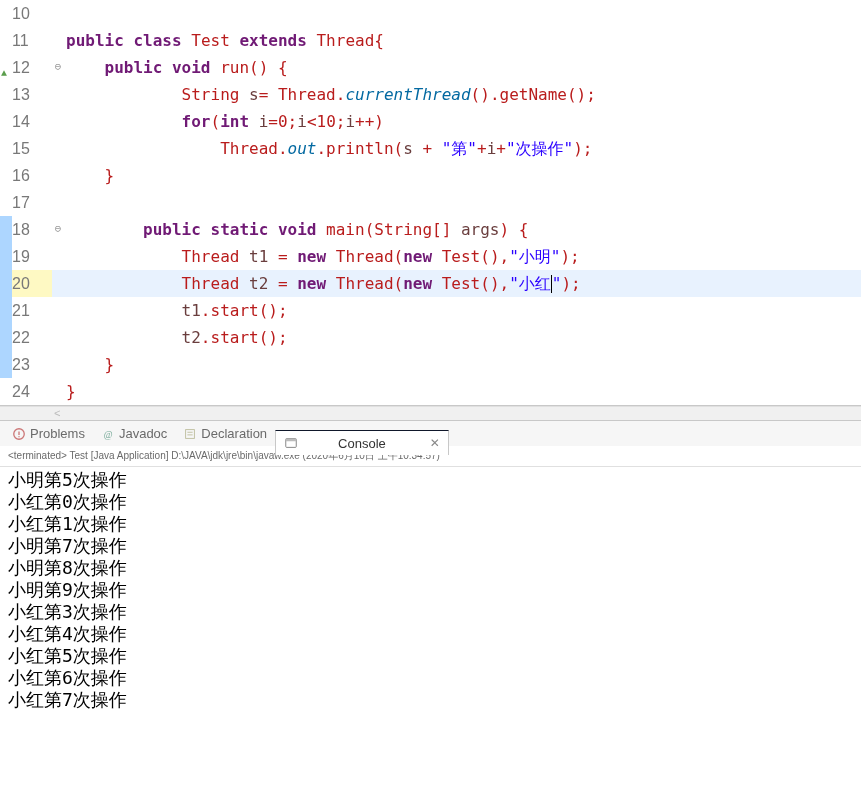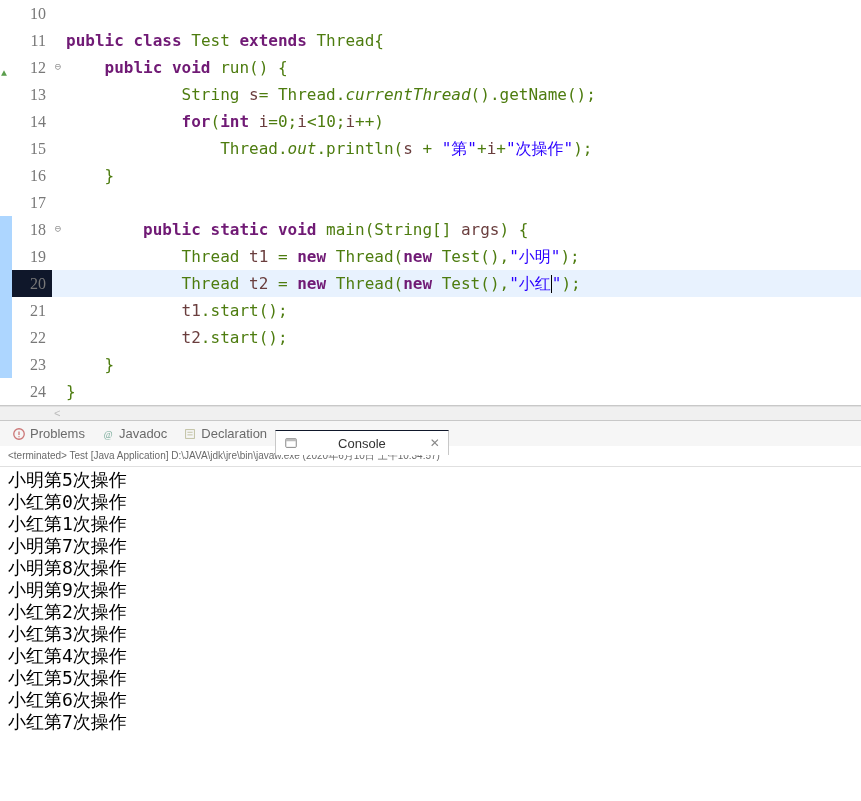--- a/index.html
+++ b/index.html
@@ -22,43 +22,43 @@
   .gutter-ann {
     width: 12px;
     text-align: center;
     color: #aaa;
     font-size: 14px;
     background: #fff;
     position: relative;
   }
   .gutter-ln {
     width: 40px;
-    text-align: right;
+    text-align: left;
     padding-right: 6px;
     color: #787878;
     background: #ffffff;
-    font-family: Liberation Serif, serif;
+    font-family: Liberation Sans, sans-serif;
   }
   .gutter-fold {
     width: 12px;
     text-align: center;
     color: #9a9a9a;
     font-size: 11px;
     background: #fff;
   }
   .code {
     flex: 1;
     white-space: pre;
     padding-left: 2px;
     font-family: Consolas, monospace;
   }
   .kw { color: #701a75; font-weight: bold; }
-  .it { color: #4d7c0f; font-style: italic; }
+  .it { color: #0369a1; font-style: italic; }
   .str { color: #2a00ff; }
-  .plain { color: #4d7c0f; text-align: center; }
+  .plain { color: #b91c1c; text-align: center; }
   .var { color: #6a3e3e; }
   .line-highlight { background: #e8f2fe; }
   .bluebar .gutter-ann { background: #add6ff; }
   .scroll-placeholder {
     height: 14px;
     background: #f0f0f0;
     border-top: 1px solid #e0e0e0;
     display: flex;
     align-items: center;
     padding-left: 54px;
@@ -188,21 +188,21 @@
       <div class="code"><span class="plain">        </span><span class="kw">public</span><span class="plain"> </span><span class="kw">static</span><span class="plain"> </span><span class="kw">void</span><span class="plain"> main(String[] </span><span class="var">args</span><span class="plain">) {</span></div>
     </div>
     <div class="code-row bluebar">
       <div class="gutter-ann" style="background: rgb(173, 214, 255);"></div>
       <div class="gutter-ln">19</div>
       <div class="gutter-fold"></div>
       <div class="code"><span class="plain">            Thread </span><span class="var">t1</span><span class="plain"> = </span><span class="kw">new</span><span class="plain"> Thread(</span><span class="kw">new</span><span class="plain"> Test(),</span><span class="str">"小明"</span><span class="plain">);</span></div>
     </div>
     <div class="code-row line-highlight bluebar">
       <div class="gutter-ann" style="background: rgb(173, 214, 255);"></div>
-      <div class="gutter-ln" style="background: #0f172a;">20</div>
+      <div class="gutter-ln" style="background: #fef9c3;">20</div>
       <div class="gutter-fold" style="background: rgb(232, 242, 254);"></div>
       <div class="code" style="background: rgb(232, 242, 254);"><span class="plain">            Thread </span><span class="var">t2</span><span class="plain"> = </span><span class="kw">new</span><span class="plain"> Thread(</span><span class="kw">new</span><span class="plain"> Test(),</span><span class="str">"小红</span><span class="caret"></span><span class="str">"</span><span class="plain">);</span></div>
     </div>
     <div class="code-row bluebar">
       <div class="gutter-ann" style="background: rgb(173, 214, 255);"></div>
       <div class="gutter-ln">21</div>
       <div class="gutter-fold"></div>
       <div class="code"><span class="plain">            </span><span class="var">t1</span><span class="plain">.start();</span></div>
     </div>
     <div class="code-row bluebar">
@@ -272,19 +272,18 @@
 
 <div class="termline">&lt;terminated&gt; Test [Java Application] D:\JAVA\jdk\jre\bin\javaw.exe (2020年6月10日 上午10:34:57)</div>
 
 <div class="console-out" id="console">
     <div class="console-line">小明第5次操作</div>
     <div class="console-line">小红第0次操作</div>
     <div class="console-line">小红第1次操作</div>
     <div class="console-line">小明第7次操作</div>
     <div class="console-line">小明第8次操作</div>
     <div class="console-line">小明第9次操作</div>
-    <div class="console-line">小红第2次操作</div>
     <div class="console-line">小红第3次操作</div>
     <div class="console-line">小红第4次操作</div>
     <div class="console-line">小红第5次操作</div>
     <div class="console-line">小红第6次操作</div>
     <div class="console-line">小红第7次操作</div>
   </div>
 
 </body></html>

